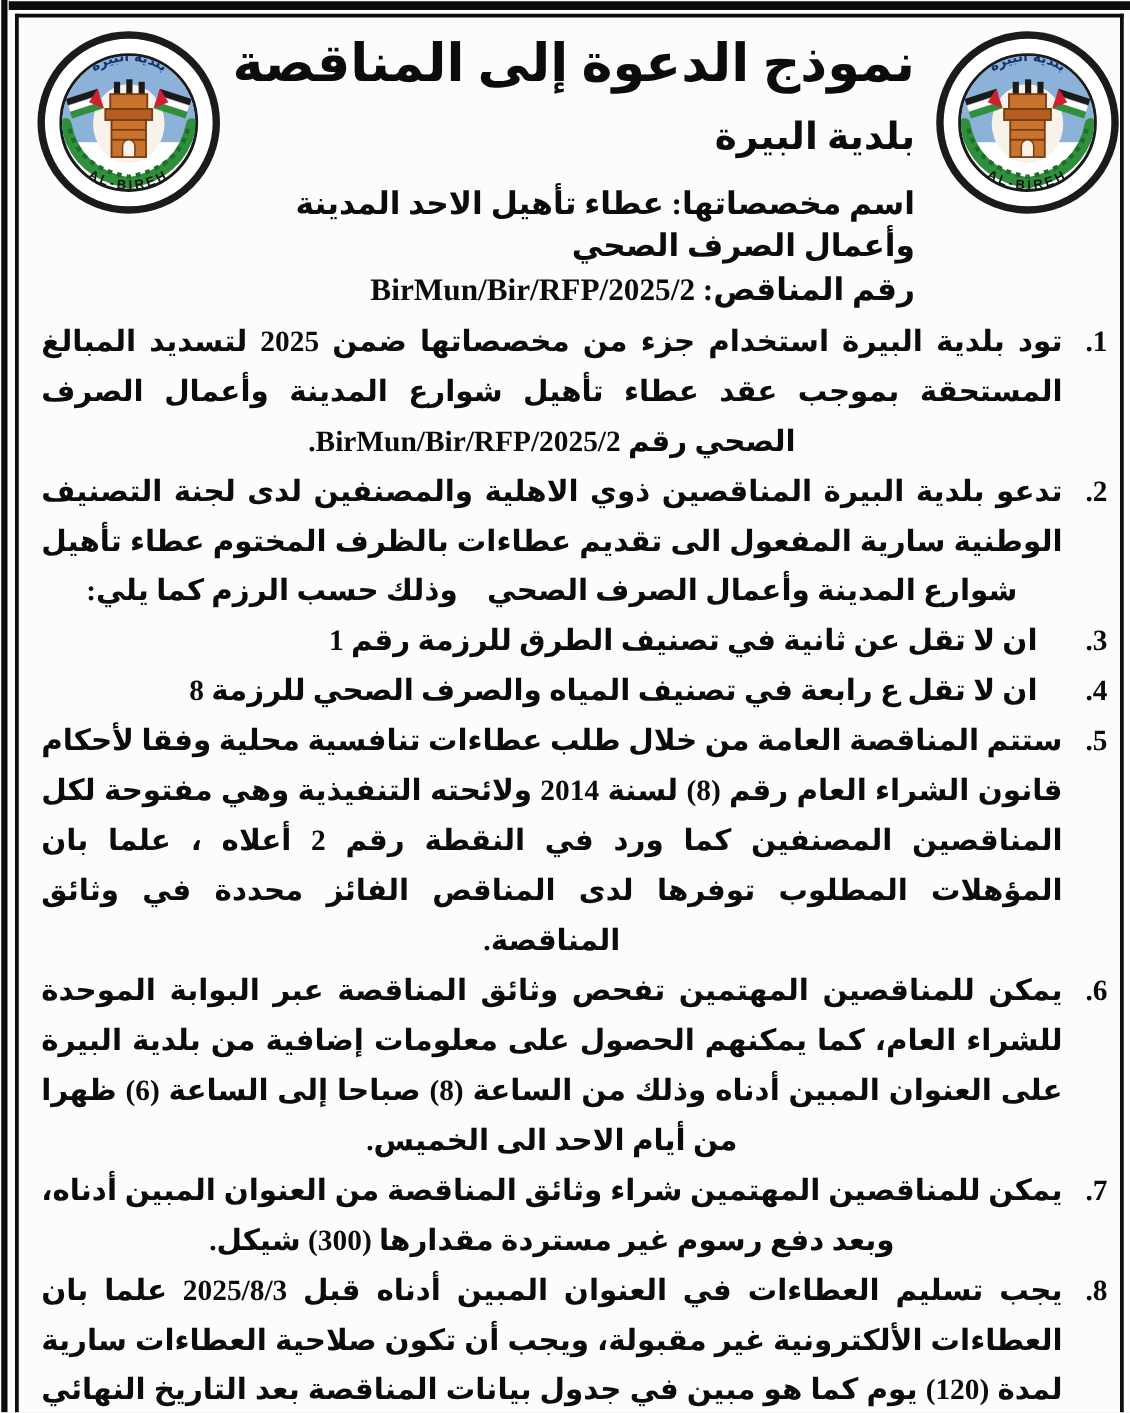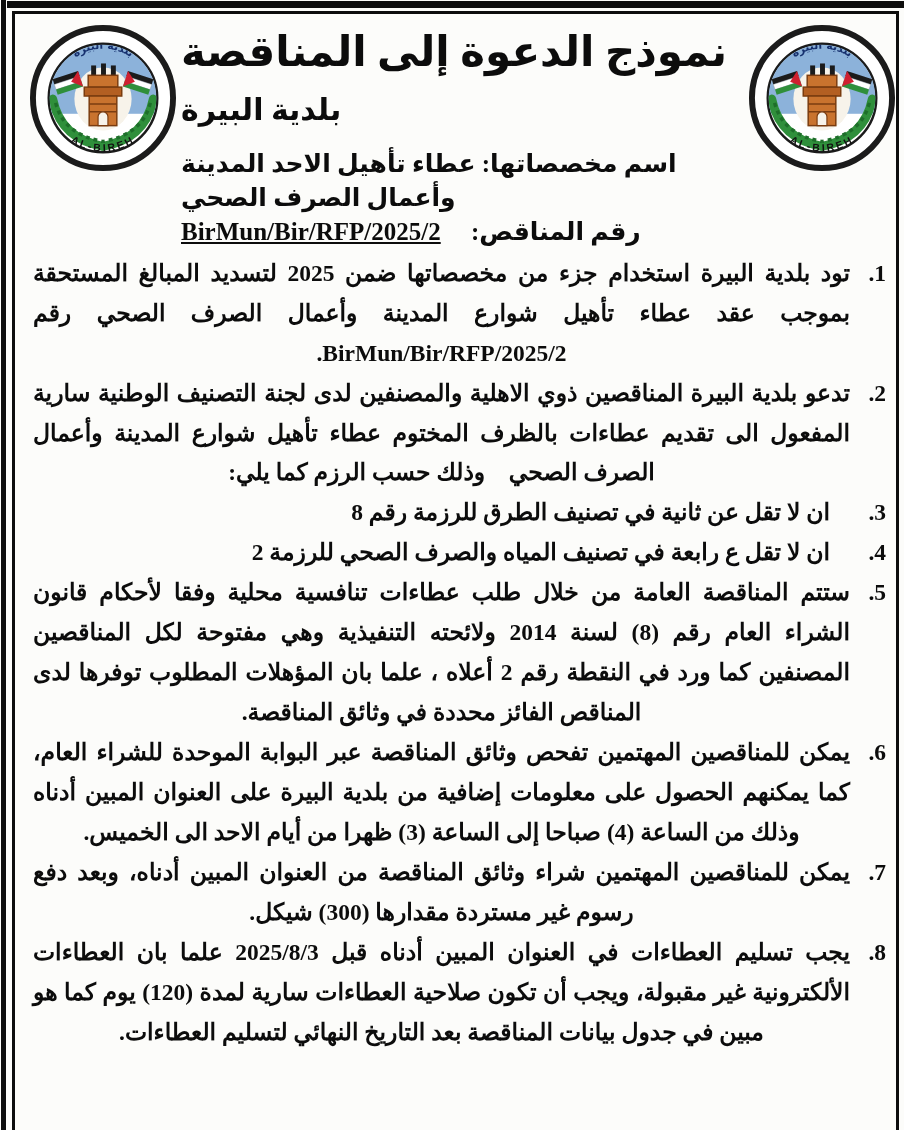--- a/index.html
+++ b/index.html
@@ -20,32 +20,32 @@
     position:absolute;left:12px;top:11px;right:5px;bottom:-6px;
     border:3px solid #0d0d0d;border-bottom:0;
     overflow:hidden;
   }
   .content{position:relative;height:100%;padding:0 6px 0 8px;}
 
   .header{position:relative;min-height:198px;padding-top:14px;}
   .logo{position:absolute;top:10px;width:148px;height:148px;}
   .logo.left{left:6px;}
   .logo.right{right:-6px;}
-  .header-center{text-align:left;margin:0 158px;}
+  .header-center{text-align:right;margin:0 158px;}
   .doc-title{font-size:42px;line-height:1.15;letter-spacing:-1px;}
   .muni-name{font-size:30px;margin-top:16px;}
   .tender-name{font-size:25px;margin-top:20px;line-height:1.35;}
   .tender-num{font-size:25px;margin-top:2px;}
-  .tender-num .latin{font-family:"Liberation Serif",serif;direction:ltr;unicode-bidi:embed;margin-right:24px;text-decoration:underline;}
+  .tender-num .latin{font-family:"Liberation Serif",serif;direction:ltr;unicode-bidi:embed;margin-right:0;}
 
   .items{padding:8px 4px 0 10px;font-size:23.5px;}
   .item{display:flex;line-height:1.7;}
   .item .num{flex:0 0 36px;white-space:nowrap;}
   .item.indent .num{margin-left:20px;}
-  .item .txt{flex:1;text-align:justify;text-align-last:center;font-family:Liberation Serif, serif;}
+  .item .txt{flex:1;text-align:justify;text-align-last:center;}
   .item .txt.short{text-align:right;text-align-last:right;}
   svg text{font-weight:bold;}
 </style>
 </head>
 <body>
 
 <div class="page">
   <div class="bar-top"></div>
   <div class="bar-left"></div>
   <div class="inner-frame">
@@ -173,33 +173,33 @@
           <div class="item">
             <span class="num">1.</span>
             <div class="txt">تود بلدية البيرة استخدام جزء من مخصصاتها ضمن 2025 لتسديد المبالغ المستحقة بموجب عقد عطاء تأهيل شوارع المدينة وأعمال الصرف الصحي رقم BirMun/Bir/RFP/2025/2.</div>
           </div>
           <div class="item">
             <span class="num">2.</span>
             <div class="txt">تدعو بلدية البيرة المناقصين ذوي الاهلية والمصنفين لدى لجنة التصنيف الوطنية سارية المفعول الى تقديم عطاءات بالظرف المختوم عطاء تأهيل شوارع المدينة وأعمال الصرف الصحي&nbsp;&nbsp;&nbsp; وذلك حسب الرزم كما يلي:</div>
           </div>
           <div class="item indent">
             <span class="num">3.</span>
-            <div class="txt short">ان لا تقل عن ثانية في تصنيف الطرق للرزمة رقم 8</div>
+            <div class="txt short">ان لا تقل عن ثانية في تصنيف الطرق للرزمة رقم 1</div>
           </div>
           <div class="item indent">
             <span class="num">4.</span>
-            <div class="txt short">ان لا تقل ع رابعة في تصنيف المياه والصرف الصحي للرزمة 2</div>
+            <div class="txt short">ان لا تقل ع رابعة في تصنيف المياه والصرف الصحي للرزمة 8</div>
           </div>
           <div class="item">
             <span class="num">5.</span>
             <div class="txt">ستتم المناقصة العامة من خلال طلب عطاءات تنافسية محلية وفقا لأحكام قانون الشراء العام رقم (8) لسنة 2014 ولائحته التنفيذية وهي مفتوحة لكل المناقصين المصنفين كما ورد في النقطة رقم 2 أعلاه ، علما بان المؤهلات المطلوب توفرها لدى المناقص الفائز محددة في وثائق المناقصة.</div>
           </div>
           <div class="item">
             <span class="num">6.</span>
-            <div class="txt">يمكن للمناقصين المهتمين تفحص وثائق المناقصة عبر البوابة الموحدة للشراء العام، كما يمكنهم الحصول على معلومات إضافية من بلدية البيرة على العنوان المبين أدناه وذلك من الساعة (4) صباحا إلى الساعة (3) ظهرا من أيام الاحد الى الخميس.</div>
+            <div class="txt">يمكن للمناقصين المهتمين تفحص وثائق المناقصة عبر البوابة الموحدة للشراء العام، كما يمكنهم الحصول على معلومات إضافية من بلدية البيرة على العنوان المبين أدناه وذلك من الساعة (8) صباحا إلى الساعة (6) ظهرا من أيام الاحد الى الخميس.</div>
           </div>
           <div class="item">
             <span class="num">7.</span>
             <div class="txt">يمكن للمناقصين المهتمين شراء وثائق المناقصة من العنوان المبين أدناه، وبعد دفع رسوم غير مستردة مقدارها (300) شيكل.</div>
           </div>
           <div class="item">
             <span class="num">8.</span>
             <div class="txt">يجب تسليم العطاءات في العنوان المبين أدناه قبل 2025/8/3 علما بان العطاءات الألكترونية غير مقبولة، ويجب أن تكون صلاحية العطاءات سارية لمدة (120) يوم كما هو مبين في جدول بيانات المناقصة بعد التاريخ النهائي لتسليم العطاءات.</div>
           </div>
         </div>

